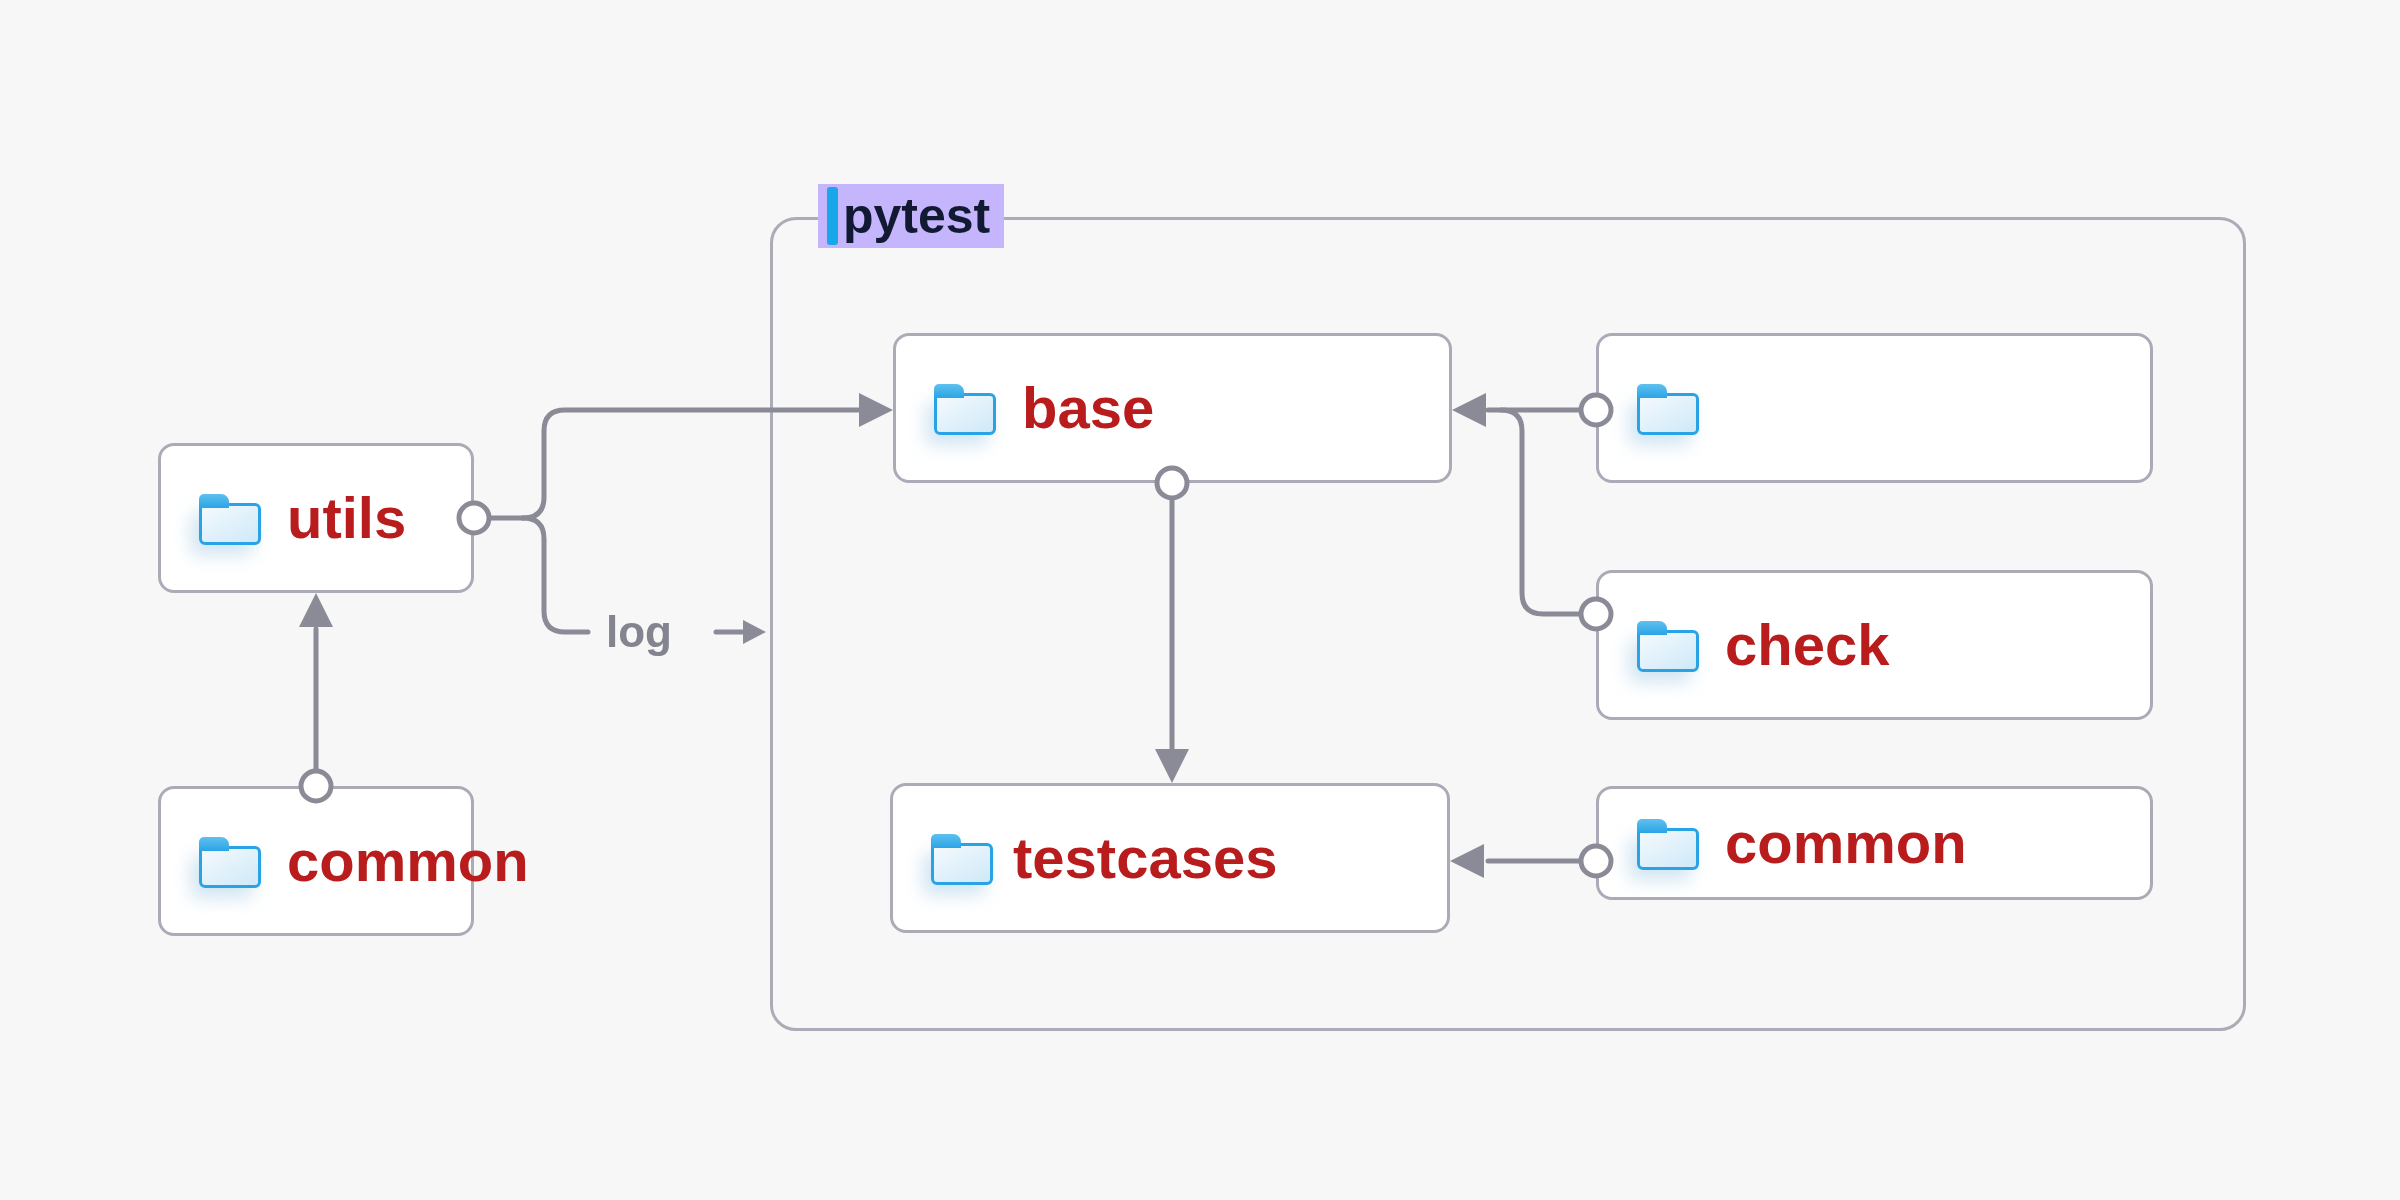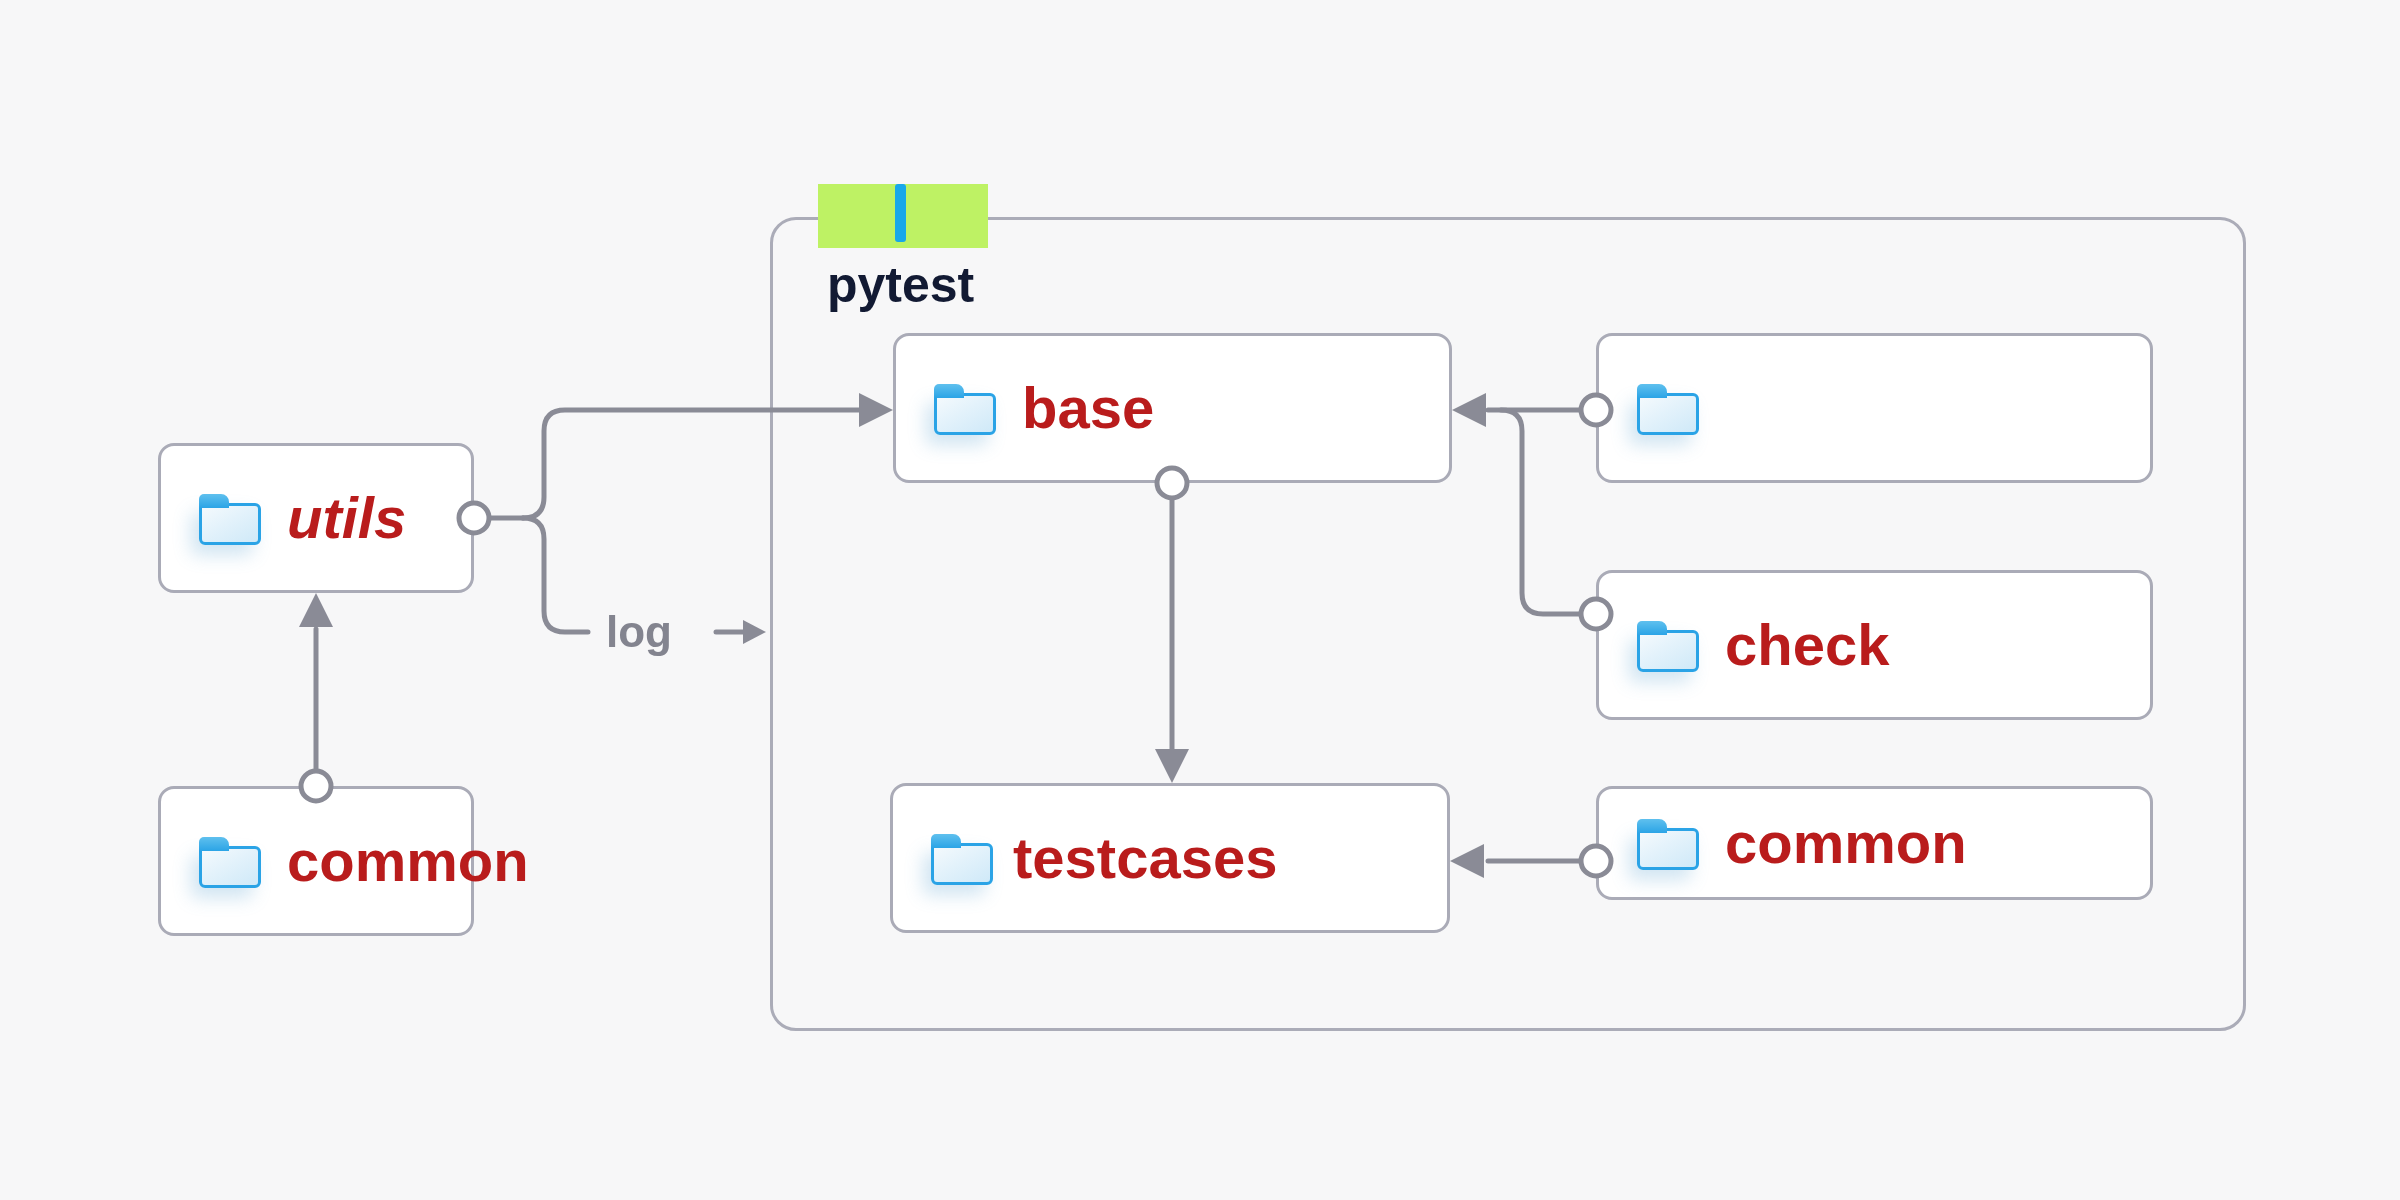--- a/index.html
+++ b/index.html
@@ -13,22 +13,22 @@
 
   
   .group-box{
     position:absolute;left:770px;top:217px;width:1476px;height:814px;
     border:3px solid #abacb8;border-radius:26px;
     box-sizing:border-box;background:transparent;
   }
   .group-label{
     position:absolute;left:818px;top:184px;height:64px;
     display:inline-flex;align-items:center;
-    padding:0 14px 0 9px;gap:18px;
-    background:#bef264;z-index:3;flex-direction:column;
+    padding:0 14px 0 9px;gap:5px;
+    background:#c4b5fd;z-index:3;
   }
   .accent-bar{width:11px;height:58px;border-radius:3px;background:#18a8ea;flex:none;}
   .group-label .txt{
     font-size:50px;font-weight:700;color:#121a33;line-height:1;white-space:nowrap;
   }
 
   
   .node{
     position:absolute;box-sizing:border-box;
     background:#ffffff;border:3px solid #aaabb7;border-radius:16px;
@@ -45,21 +45,21 @@
     background:linear-gradient(150deg,#f5fafd 0%,#e3f2fb 45%,#cfe9f8 100%);
     box-shadow:-8px 10px 18px rgba(90,160,210,.28);
     box-sizing:border-box;
   }
   .folder::before{
     content:"";position:absolute;left:-3px;top:-12px;width:30px;height:14px;
     border-radius:5px 8px 0 0;
     background:linear-gradient(#5fc0ee,#2ba4e6);
   }
 
-  .n-utils    {left:158px; top:443px; width:316px; height:150px;font-style:italic;}
+  .n-utils    {left:158px; top:443px; width:316px; height:150px;}
   .n-config   {left:158px; top:786px; width:316px; height:150px;}
   .n-base     {left:893px; top:333px; width:559px; height:150px;}
   .n-pymilvus {left:1596px;top:333px; width:557px; height:150px;}
   .n-check    {left:1596px;top:570px; width:557px; height:150px;}
   .n-testcases{left:890px; top:783px; width:560px; height:150px;gap:20px;}
   .n-common   {left:1596px;top:786px; width:557px; height:114px;}
 
   
   .edge-label{
     position:absolute;left:606px;top:604px;

